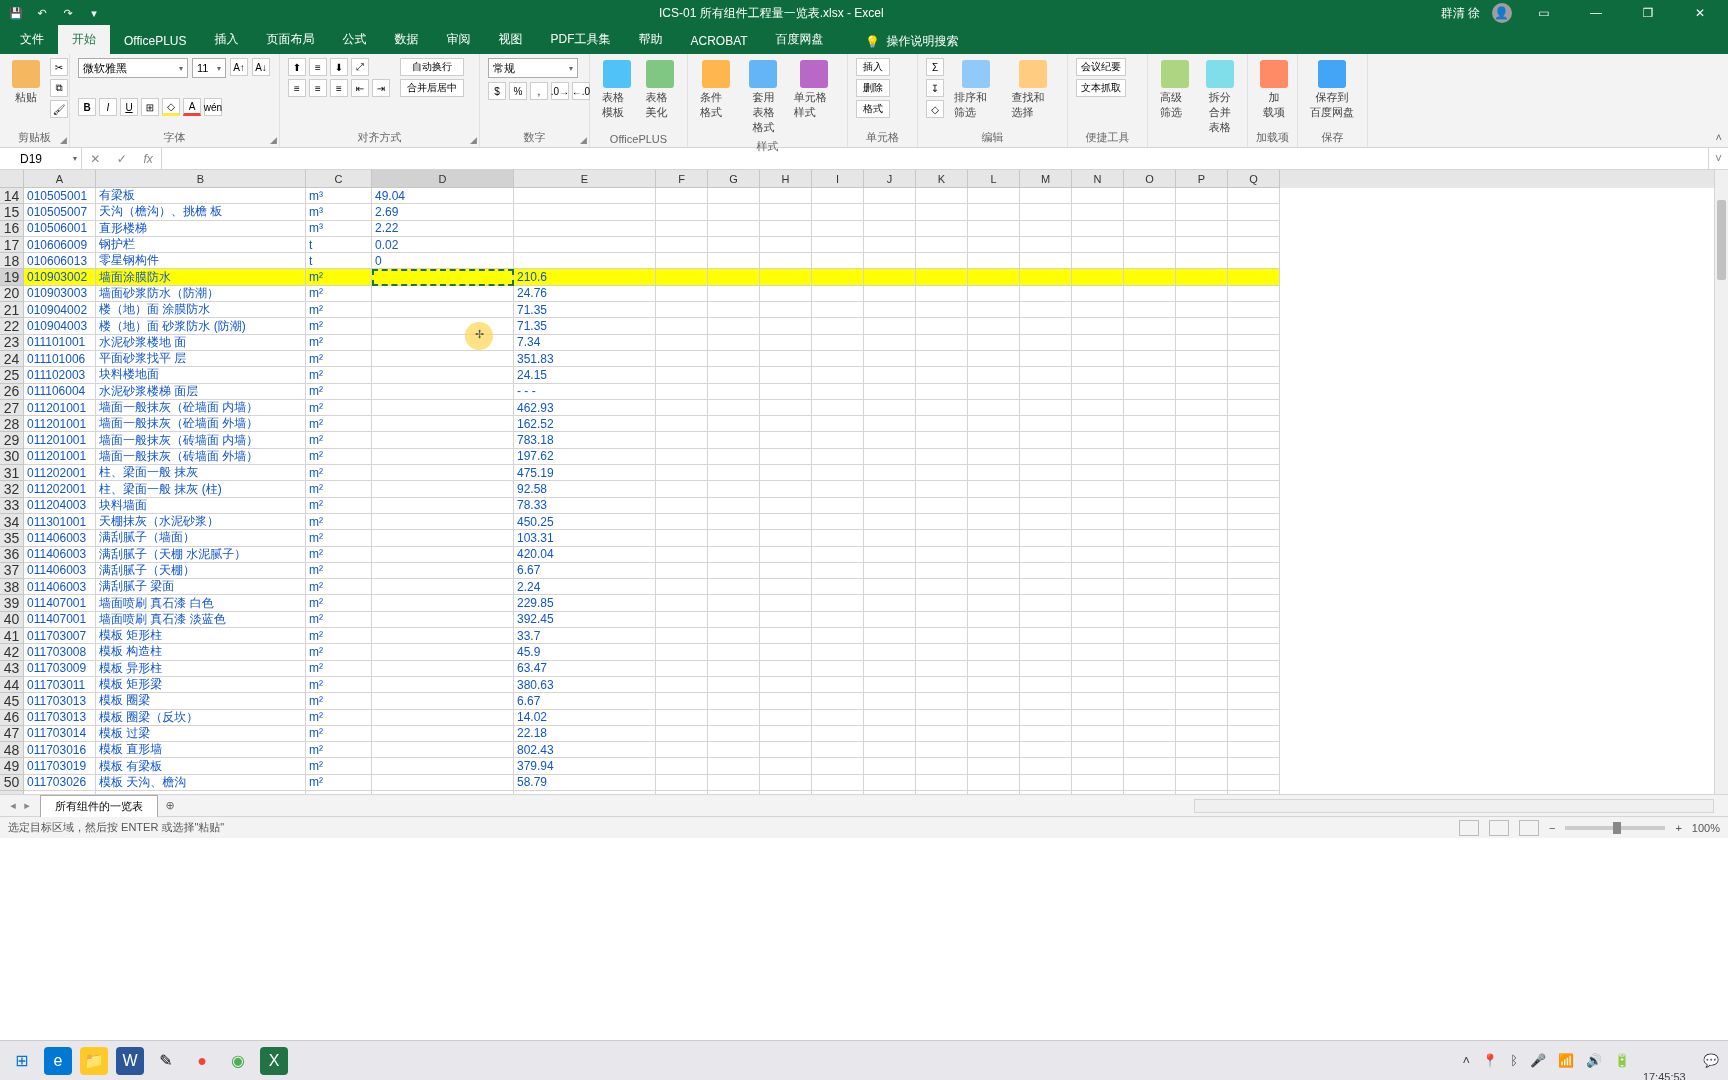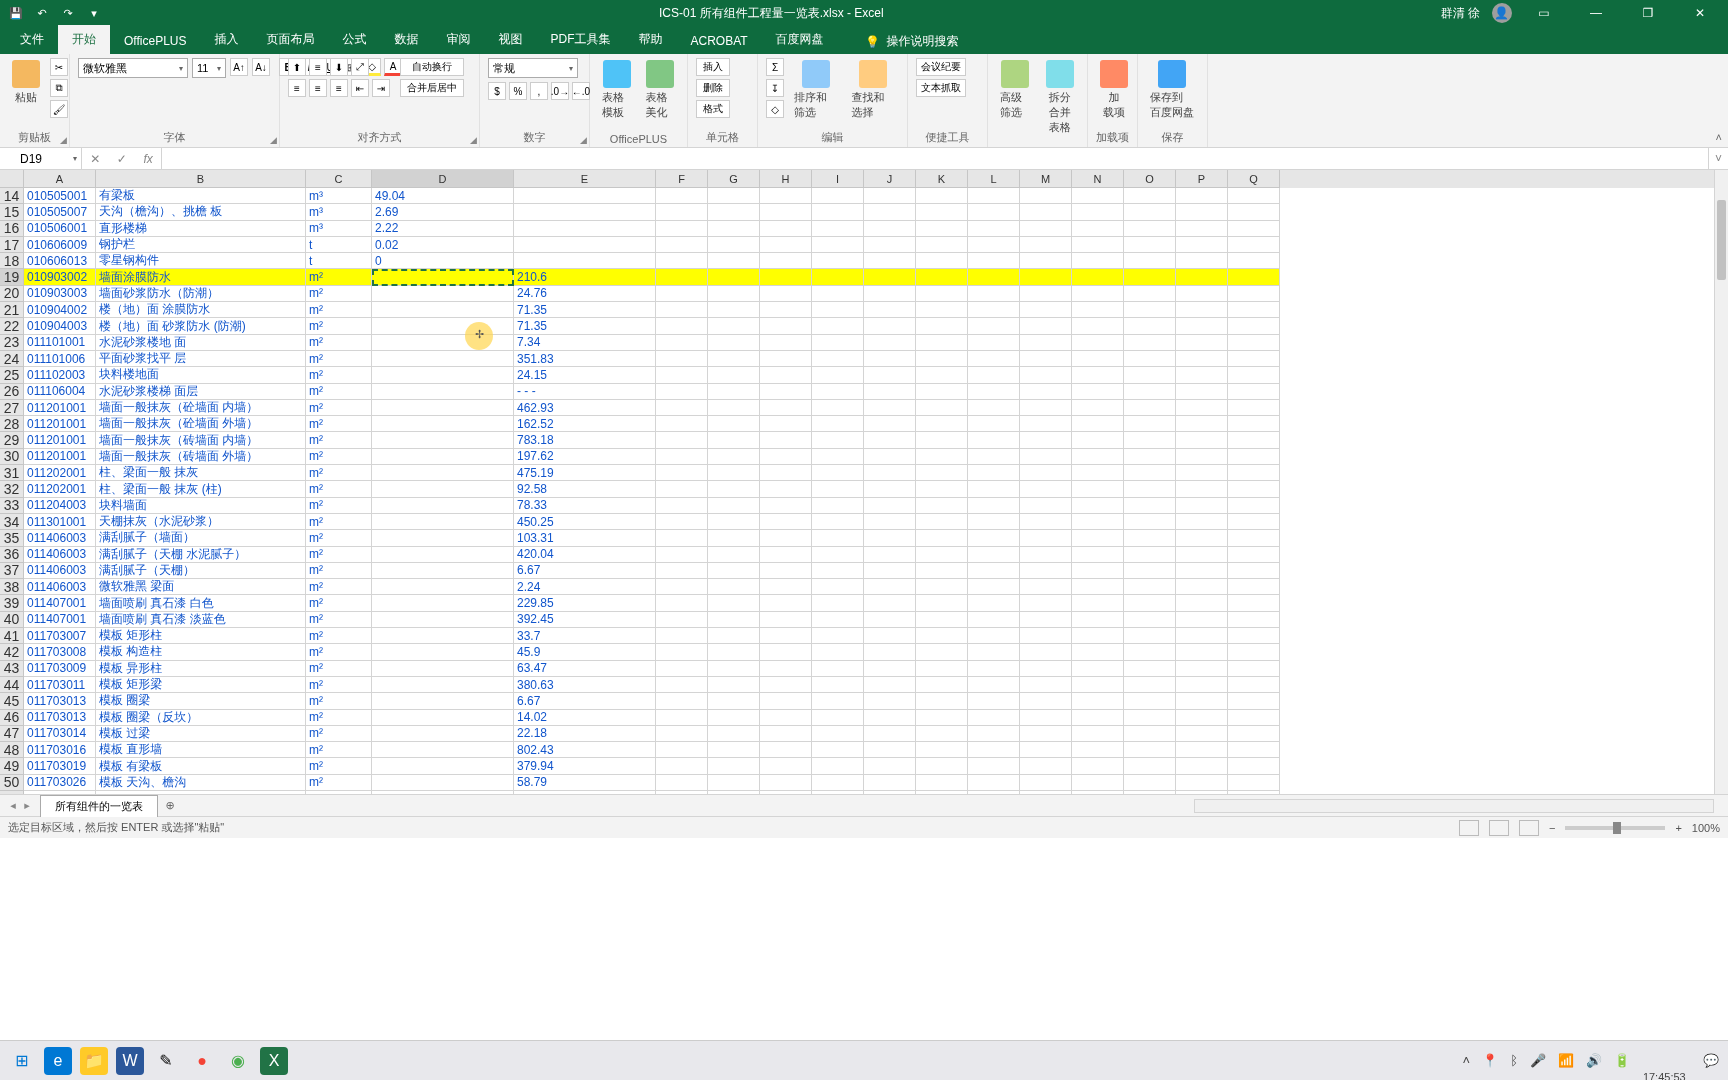--- a/index.html
+++ b/index.html
@@ -145,21 +145,21 @@
         <div class="mini-btn">✂</div>
         <div class="mini-btn">⧉</div>
         <div class="mini-btn">🖌</div>
       </div>
     </div>
     <div class="rgroup-label">剪贴板</div>
     <span class="rgroup-corner">◢</span>
   </div>
 
   <div class="rgroup" style="width:210px;position:relative">
-    <div class="rgroup-body" style="gap:9px">
+    <div class="rgroup-body" style="flex-direction:column;gap:20px">
       <div style="display:flex;gap:4px">
         <div class="combo fontname">
             <span>微软雅黑</span>
             <span class="drop">▾</span>
           </div>
         <div class="combo fontsize">
             <span>11</span>
             <span class="drop">▾</span>
           </div>
         <div class="mini-btn">A↑</div>
@@ -240,20 +240,38 @@
           <span>表格模板</span>
         </div>
       <div class="big-btn">
           <div class="big-icon" style="background:#81c784"></div>
           <span>表格美化</span>
         </div>
     </div>
     <div class="rgroup-label">OfficePLUS</div>
   </div>
 
+  <div class="rgroup" style="width:160px">
+    <div class="rgroup-body">
+      <div class="big-btn">
+          <div class="big-icon" style="background:#ffb74d"></div>
+          <span>条件格式</span>
+        </div>
+      <div class="big-btn">
+          <div class="big-icon" style="background:#64b5f6"></div>
+          <span style="white-space:pre-line;text-align:center">套用
+表格格式</span>
+        </div>
+      <div class="big-btn">
+          <div class="big-icon" style="background:#ba68c8"></div>
+          <span>单元格样式</span>
+        </div>
+    </div>
+    <div class="rgroup-label">样式</div>
+  </div>
 
   <div class="rgroup" style="width:70px">
     <div class="rgroup-body">
       <div class="mini">
         <div class="mini-btn" style="width:auto;padding:0 6px">
             <span>插入</span>
           </div>
         <div class="mini-btn" style="width:auto;padding:0 6px">
             <span>删除</span>
           </div>
@@ -321,21 +339,21 @@
 载项</span>
         </div>
     </div>
     <div class="rgroup-label">加载项</div>
   </div>
 
   <div class="rgroup" style="width:70px">
     <div class="rgroup-body">
       <div class="big-btn">
           <div class="big-icon" style="background:#42a5f5"></div>
-          <span style="white-space:pre-line;text-align:left">保存到
+          <span style="white-space:pre-line;text-align:center">保存到
 百度网盘</span>
         </div>
     </div>
     <div class="rgroup-label">保存</div>
   </div>
 
   <div style="position:absolute;right:6px;bottom:4px;font-size:11px;color:#666;cursor:pointer">˄</div>
 </div>
 
 <div class="fbar">
@@ -852,21 +870,21 @@
         <div class="cell cR"></div>
         <div class="cell cR"></div>
         <div class="cell cR"></div>
         <div class="cell cR"></div>
         <div class="cell cR"></div>
         <div class="cell cR"></div>
       </div>
       <div class="grow">
         <div class="rowhdr">38</div>
         <div class="cell cA">011406003</div>
-        <div class="cell cB">微软雅黑 梁面</div>
+        <div class="cell cB">满刮腻子 梁面</div>
         <div class="cell cC">m²</div>
         <div class="cell cD"></div>
         <div class="cell cE">2.24</div>
         <div class="cell cR"></div>
         <div class="cell cR"></div>
         <div class="cell cR"></div>
         <div class="cell cR"></div>
         <div class="cell cR"></div>
         <div class="cell cR"></div>
         <div class="cell cR"></div>

